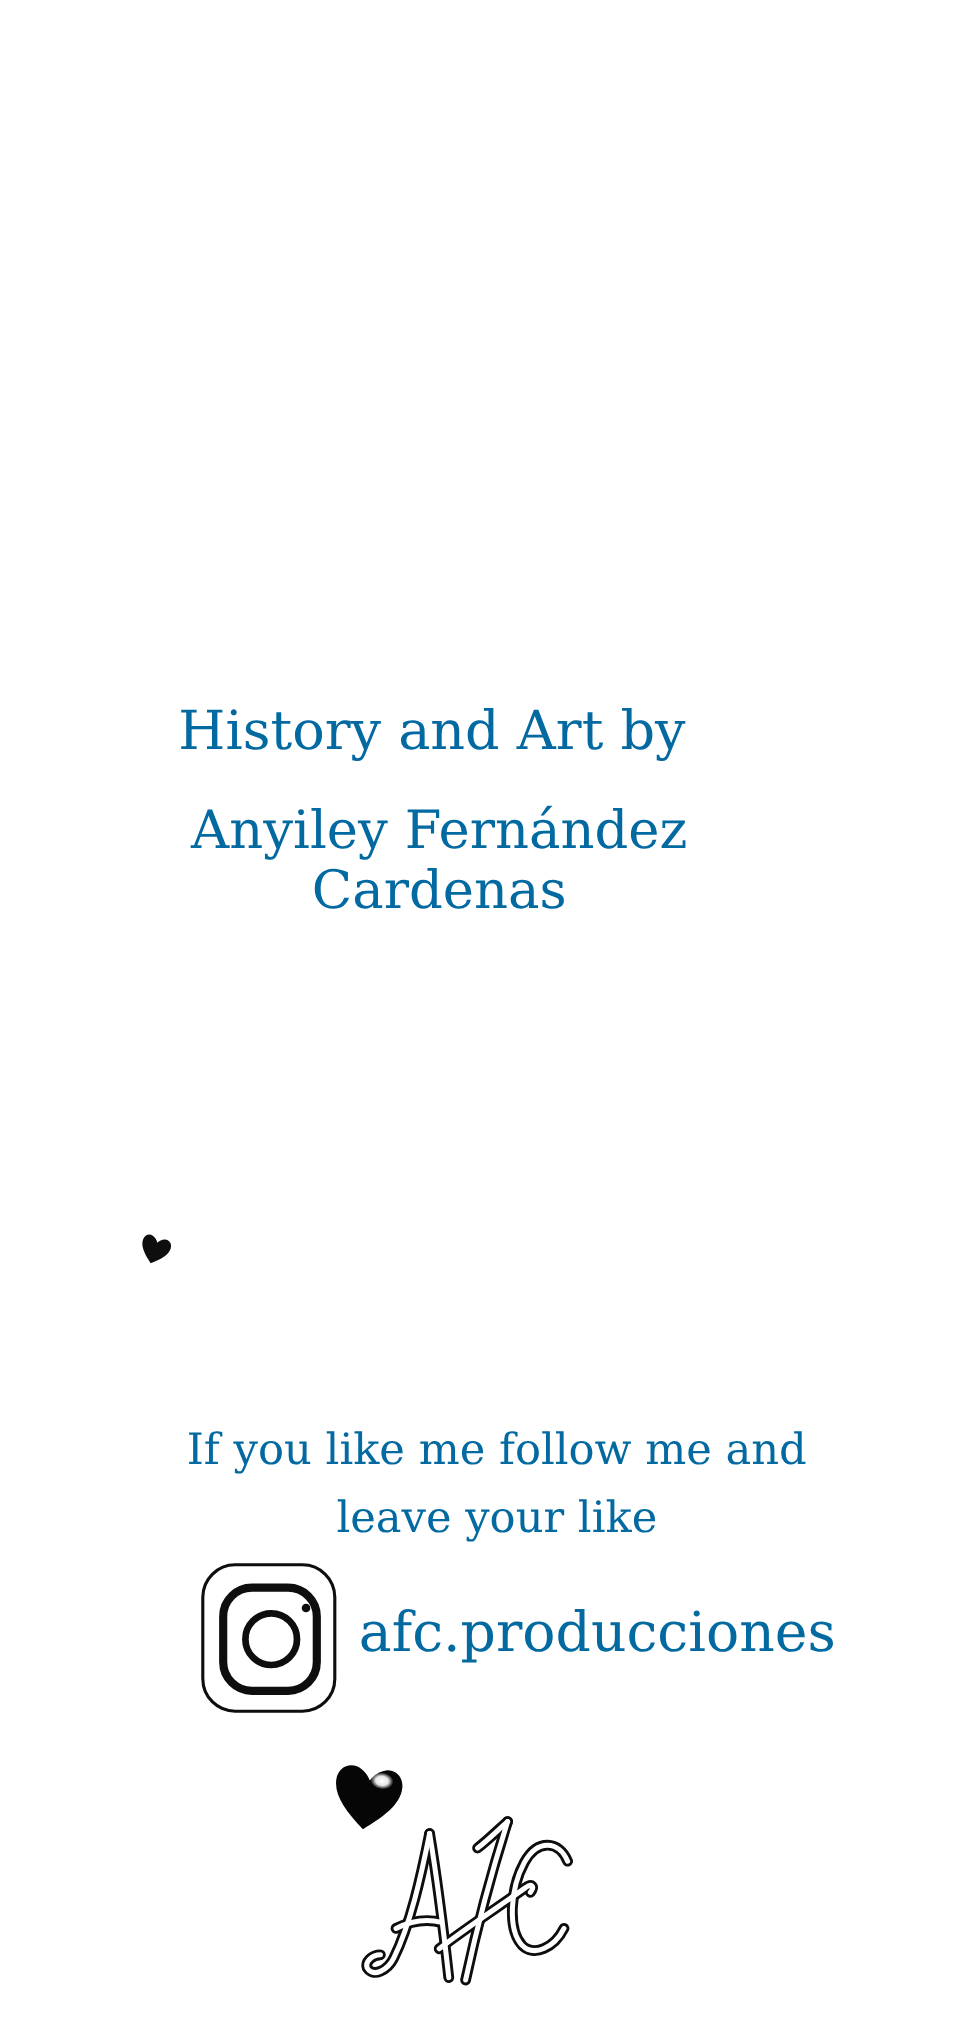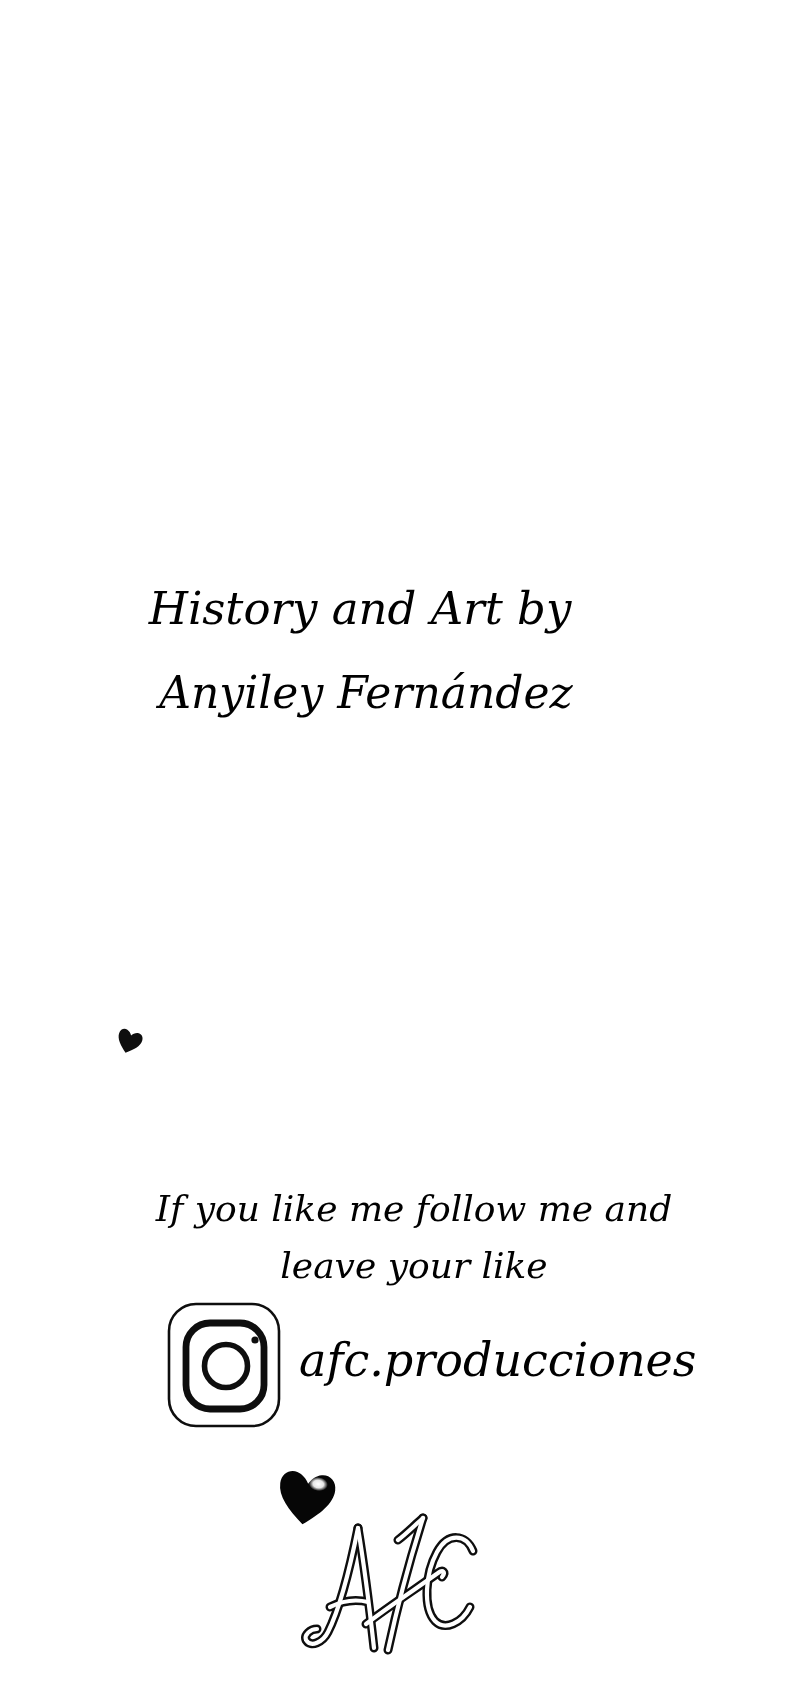--- a/index.html
+++ b/index.html
@@ -6,22 +6,21 @@
   .canvas {
     position: relative;
     width: 800px;
     height: 1700px;
     background: #ffffff;
     overflow: hidden;
     font-family: "DejaVu Serif", "Liberation Serif", serif;
     color: #0e0e0e;
   }
   .cursive {
-    font-style: italic;
-    color: #000000;
+    color: #0369a1;
     white-space: nowrap;
   }
   .centered { position: absolute; text-align: center; }
 
   .role-line      { top: 582px;  left: 0;   width: 720px; font-size: 45px; }
   .author-block   { top: 668px;  left: 6px; width: 720px; font-size: 44px; line-height: 50px; }
   .thanks-line    { top: 1058px; left: 1px; width: 720px; font-size: 50px; }
   .follow-block   { top: 1180px; left: 16px;   width: 796px; font-size: 36px; line-height: 57px; }
 
   .small-heart {
@@ -61,20 +60,21 @@
 </style>
 </head>
 <body>
 
 <div class="canvas">
 
   <div class="centered cursive role-line">History and Art by</div>
 
   <div class="centered author-block">
     <div class="cursive">Anyiley Fernández</div>
+    <div class="cursive">Cardenas</div>
   </div>
 
   <div class="small-heart">
     <svg viewBox="0 0 60 58" width="28" height="28" aria-hidden="true">
       <path d="M30,53 C15,41 4,30 4,17.5 C4,8 11.5,3.2 18.5,5 C23.5,6.3 27.8,10.3 30,14.6
                C32.2,10.3 36.5,6.3 41.5,5 C48.5,3.2 56,8 56,17.5 C56,30 45,41 30,53 Z" fill="#0e0e0e"></path>
     </svg>
   </div>
 
 

